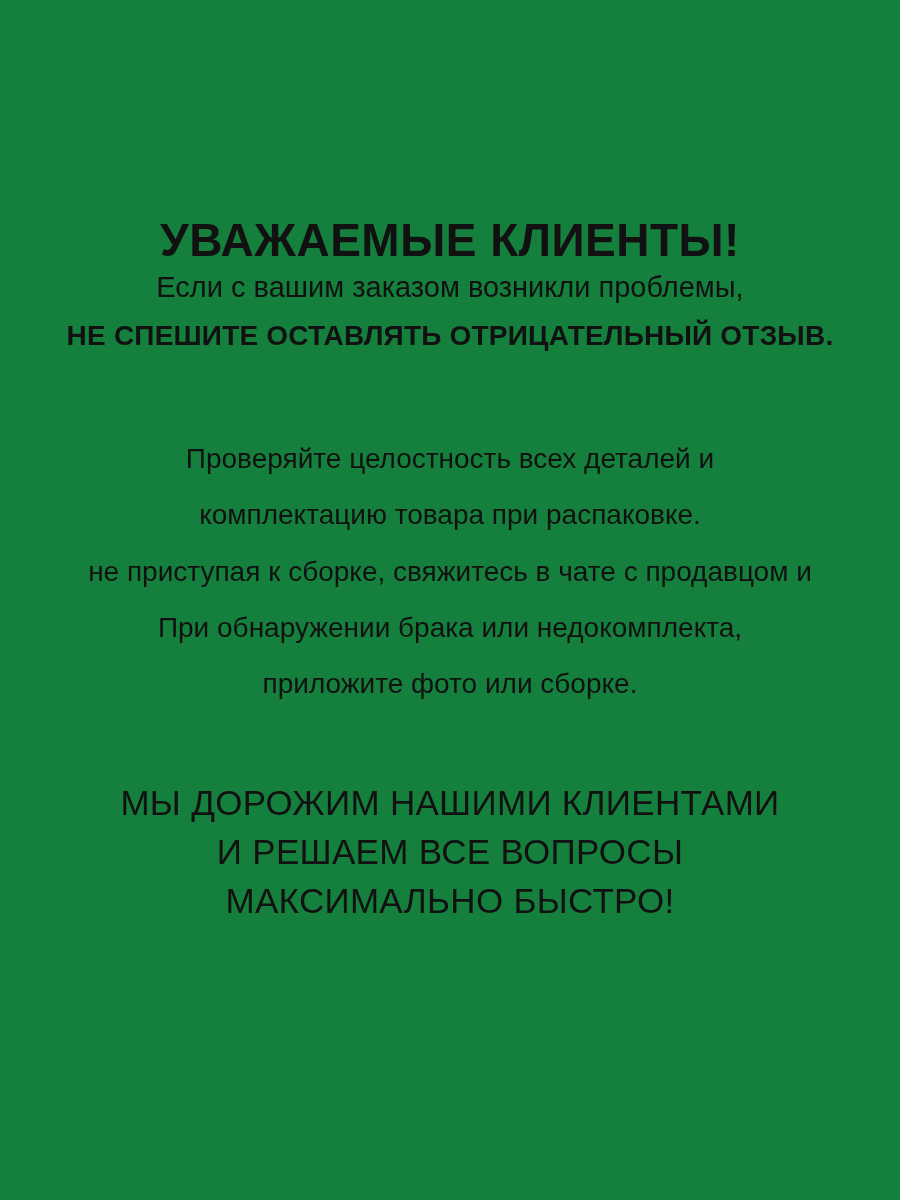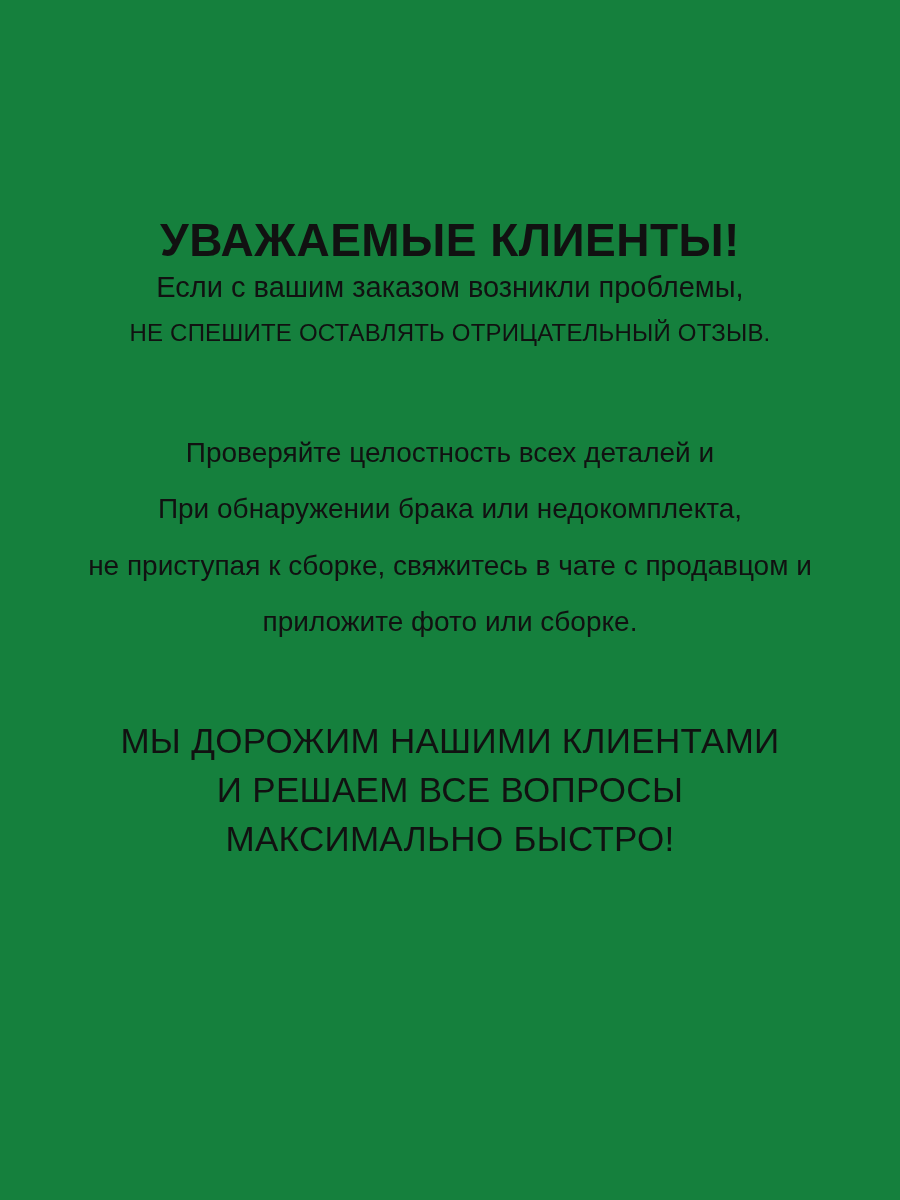--- a/index.html
+++ b/index.html
@@ -39,22 +39,22 @@
   }
   .intro {
   }
   .intro .line-regular {
     font-size: 29px;
     font-weight: 400;
     line-height: 1.5;
     color: #111111;
   }
   .intro .line-bold {
-    font-size: 24px;
-    font-weight: 400;
+    font-size: 28px;
+    font-weight: 700;
     line-height: 1.5;
     letter-spacing: 0.2px;
     color: #111111;
     margin-top: 6px;
   }
   .instructions {
     margin-top: 68px;
   }
   .instructions .line {
     font-size: 28px;
@@ -81,22 +81,23 @@
 
   <div class="heading">УВАЖАЕМЫЕ КЛИЕНТЫ!</div>
 
   <div class="block intro">
     <div class="line-regular">Если с вашим заказом возникли проблемы,</div>
     <div class="line-bold">НЕ СПЕШИТЕ ОСТАВЛЯТЬ ОТРИЦАТЕЛЬНЫЙ ОТЗЫВ.</div>
   </div>
 
   <div class="block instructions">
     <div class="line">Проверяйте целостность всех деталей и</div>
+    <div class="line">комплектацию товара при распаковке.</div>
+    <div class="line">не приступая к сборке, свяжитесь в чате с продавцом и</div>
     <div class="line">При обнаружении брака или недокомплекта,</div>
-    <div class="line">не приступая к сборке, свяжитесь в чате с продавцом и</div>
     <div class="line">приложите фото или сборке.</div>
   </div>
 
   <div class="block closing">
     <div class="line">МЫ ДОРОЖИМ НАШИМИ КЛИЕНТАМИ</div>
     <div class="line">И РЕШАЕМ ВСЕ ВОПРОСЫ</div>
     <div class="line">МАКСИМАЛЬНО БЫСТРО!</div>
   </div>
 
 </div>

